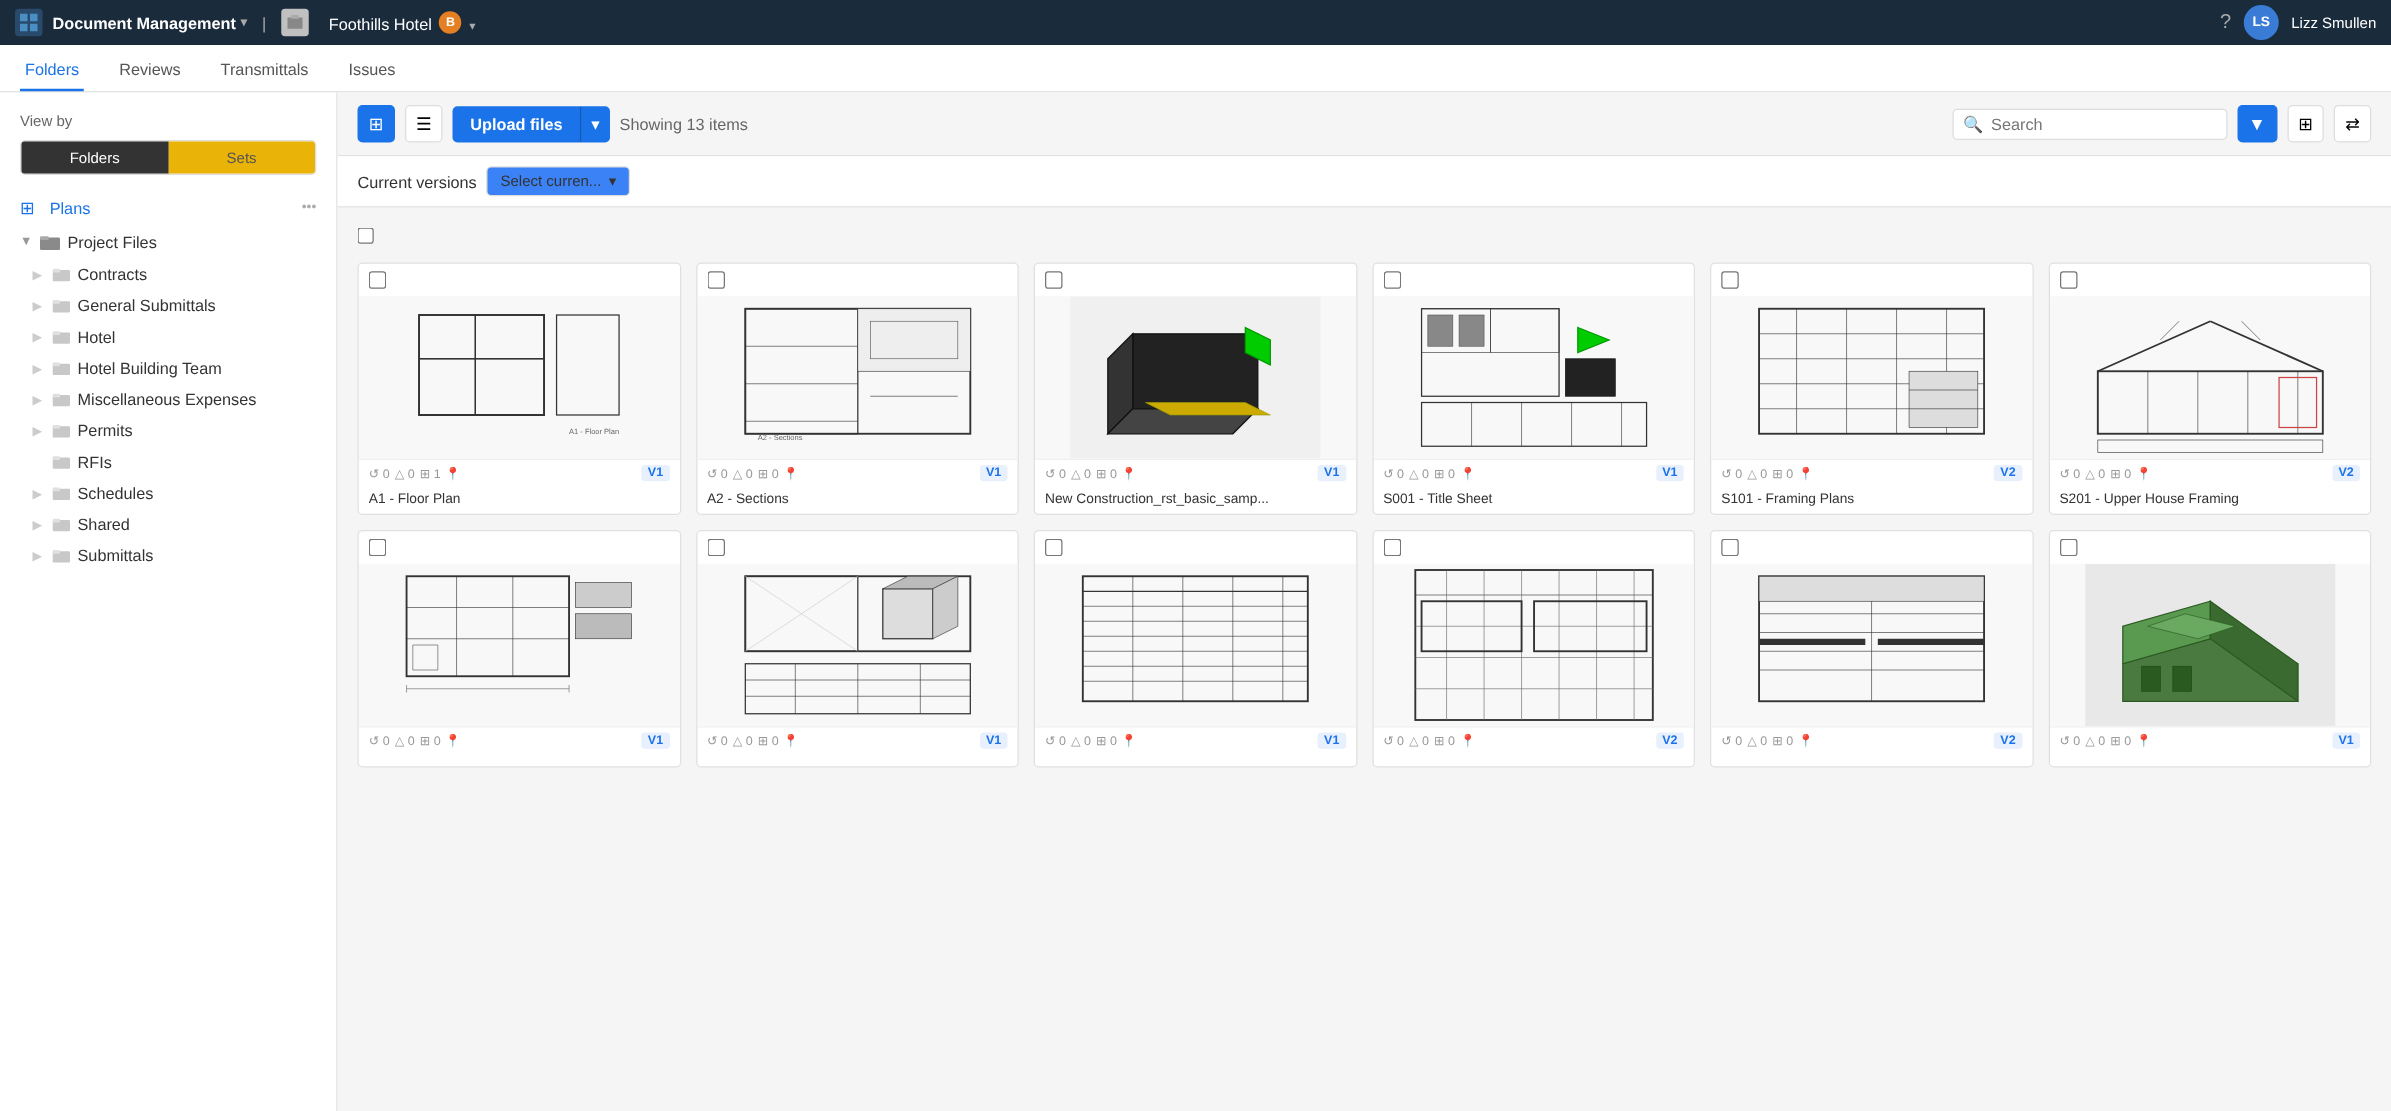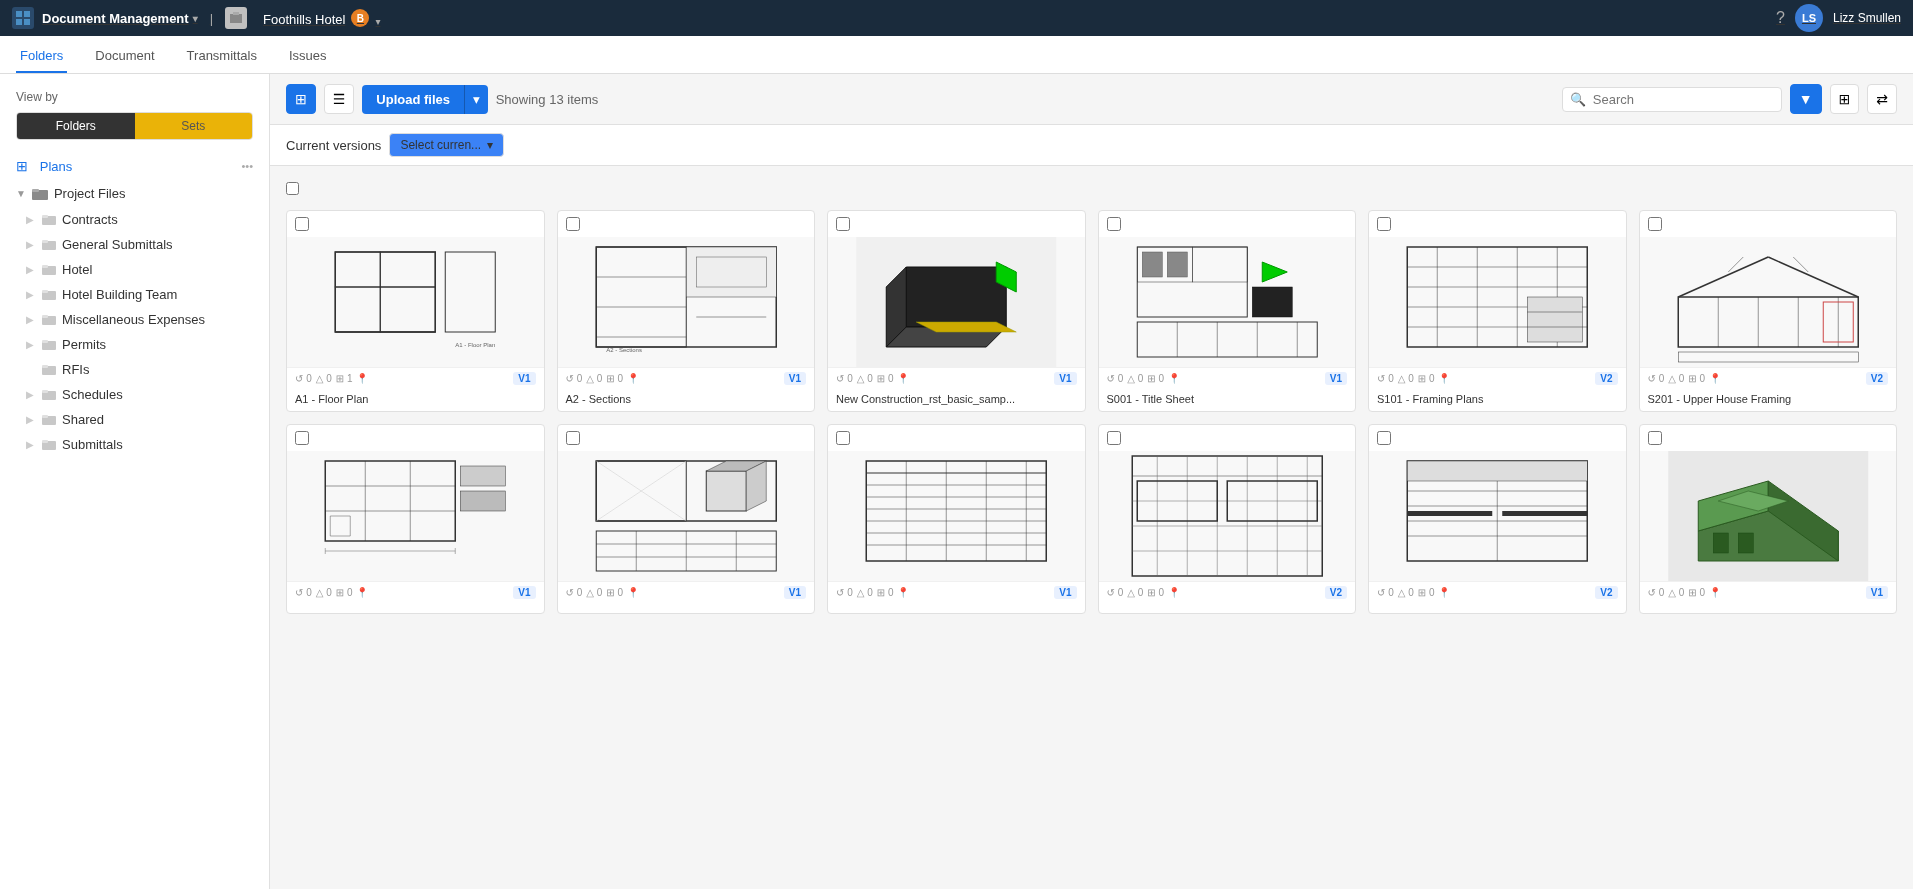--- a/index.html
+++ b/index.html
@@ -6,21 +6,20 @@
     body { font-family: Arial, sans-serif; font-size: 13px; background: #f0f0f0; color: #333; height: 889px; overflow: hidden; }
 
     
     .top-bar {
       background: #1a2b3c;
       height: 36px;
       display: flex;
       align-items: center;
       padding: 0 12px;
       justify-content: space-between;
-      text-decoration: underline;
     }
     .top-bar-left { display: flex; align-items: center; gap: 8px; }
     .app-icon { width: 22px; height: 22px; background: #2a4a6b; border-radius: 3px; display: flex; align-items: center; justify-content: center; }
     .app-name { color: #fff; font-size: 13px; font-weight: bold; display: flex; align-items: center; gap: 4px; }
     .project-name { color: #fff; font-size: 13px; margin-left: 8px; display: flex; align-items: flex-end; gap: 6px; }
     .brand-badge { background: #e67e22; color: #fff; border-radius: 50%; width: 18px; height: 18px; font-size: 10px; display: flex; align-items: center; justify-content: center; font-weight: bold; }
     .top-bar-right { display: flex; align-items: center; gap: 10px; }
     .help-icon { color: #aaa; cursor: pointer; font-size: 16px; }
     .avatar { width: 28px; height: 28px; border-radius: 50%; background: #3a7bd5; display: flex; align-items: center; justify-content: center; color: #fff; font-size: 11px; font-weight: bold; }
     .user-name { color: #fff; font-size: 12px; }
@@ -313,21 +312,21 @@
   </div>
   <div class="top-bar-right">
     <span class="help-icon">?</span>
     <div class="avatar">LS</div>
     <span class="user-name">Lizz Smullen</span>
   </div>
 </div>
 
 <div class="nav-tabs">
   <div class="nav-tab active">Folders</div>
-  <div class="nav-tab">Document</div>
+  <div class="nav-tab">Reviews</div>
   <div class="nav-tab">Transmittals</div>
   <div class="nav-tab">Issues</div>
 </div>
 
 <div class="main-layout">
 
   <div class="sidebar">
     <div class="view-by">View by</div>
     <div class="view-toggle">
       <div class="view-toggle-btn active">Folders</div>

